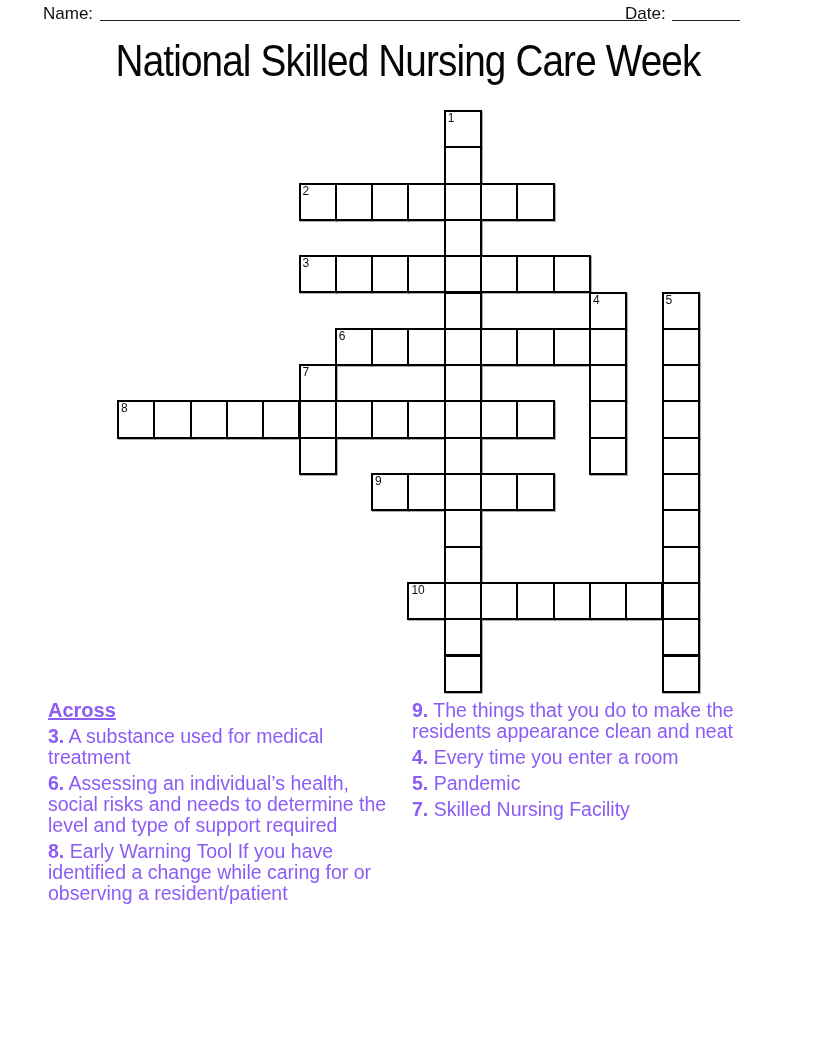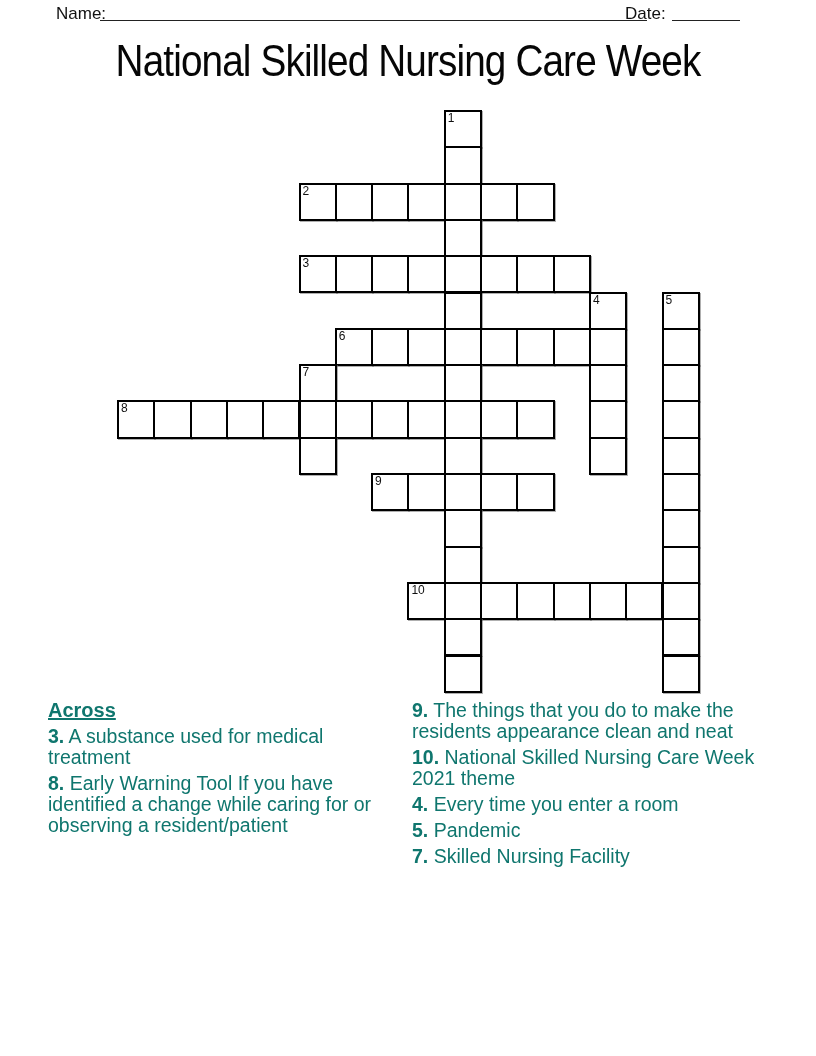--- a/index.html
+++ b/index.html
@@ -10,21 +10,21 @@
     font-family: "Liberation Sans", "DejaVu Sans", sans-serif;
     color: #000;
     overflow: hidden;
   }
 
   
   .header-row {
     position: absolute; left: 40px; top: 2px; width: 736px; height: 24px;
     font-size: 17px; color: #111;
   }
-  .name-label { position: absolute; left: 16px; top: 2px; }
+  .name-label { position: absolute; left: 3px; top: 2px; }
   .name-line  { position: absolute; left: 60px; top: 0; width: 547px; height: 19px;
                 border-bottom: 1.5px solid #222; }
   .date-label { position: absolute; left: 585px; top: 2px; }
   .date-line  { position: absolute; left: 632px; top: 0; width: 68px; height: 19px;
                 border-bottom: 1.5px solid #222; }
 
   
   .title {
     position: absolute; left: 0; top: 36px; width: 816px;
     text-align: center;
@@ -48,21 +48,21 @@
   }
   .cell .num {
     position: absolute; left: 2px; top: 0px;
     font-size: 12px; line-height: 13px; color: #111;
     font-weight: 400;
   }
 
   
   .clues-col {
     position: absolute; top: 700px; width: 352px;
-    font-size: 19.5px; line-height: 21px; color: #0f766e;
+    font-size: 19.5px; line-height: 21px; color: #8b5cf6;
   }
   .clues-left  { left: 48px; }
   .clues-right { left: 412px; }
   .clue-header {
     font-weight: bold; text-decoration: underline;
     font-size: 20px; margin-bottom: 5px;
   }
   .clue { margin-bottom: 5px; }
   .clue .cnum { font-weight: bold; }
 </style>
@@ -172,27 +172,27 @@
     <div class="cell" style="left: 326.7px; top: 508.2px;"></div>
     <div class="cell" style="left: 544.5px; top: 508.2px;"></div>
     <div class="cell" style="left: 326.7px; top: 544.5px;"></div>
     <div class="cell" style="left: 544.5px; top: 544.5px;"></div>
   </div>
 
 <div class="clues-col clues-left">
   <div class="clue-header">Across</div>
   <div id="across-left">
       <div class="clue"><span class="cnum">3.</span><span> A substance used for medical treatment</span></div>
+      <div class="clue"><span class="cnum">6.</span><span> Assessing an individual’s health, social risks and needs to determine the level and type of support required</span></div>
       <div class="clue"><span class="cnum">8.</span><span> Early Warning Tool If you have identified a change while caring for or observing a resident/patient</span></div>
     </div>
 </div>
 
 <div class="clues-col clues-right">
   <div id="across-right">
       <div class="clue"><span class="cnum">9.</span><span> The things that you do to make the residents appearance clean and neat</span></div>
-      <div class="clue"><span class="cnum">10.</span><span> National Skilled Nursing Care Week 2021 theme</span></div>
     </div>
   <div id="down-list">
       <div class="clue"><span class="cnum">4.</span><span> Every time you enter a room</span></div>
       <div class="clue"><span class="cnum">5.</span><span> Pandemic</span></div>
       <div class="clue"><span class="cnum">7.</span><span> Skilled Nursing Facility</span></div>
     </div>
 </div>
 
 </body></html>

